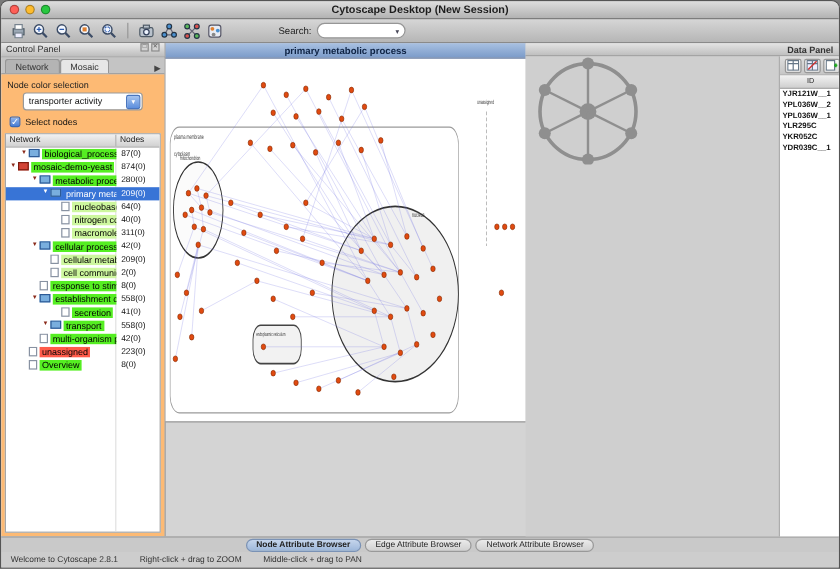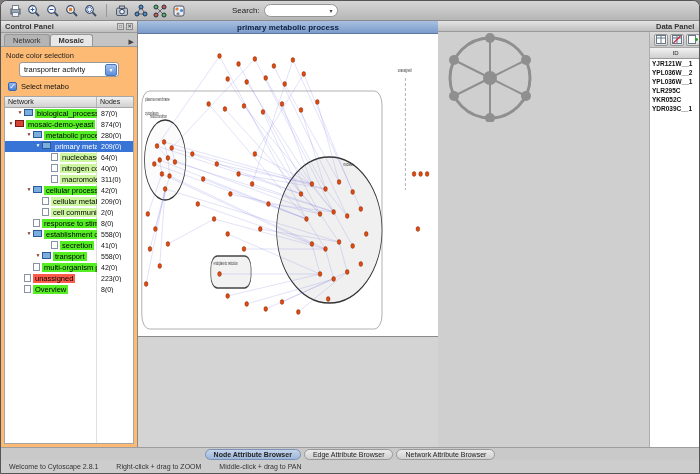--- a/index.html
+++ b/index.html
@@ -21,26 +21,26 @@
   .search-wrap{margin-left:42px;display:flex;align-items:center;gap:4px}
   .search-label{font-size:8px;color:#222}
   .search-box{width:74px;height:13px;background:#fff;border:1px solid #969696;border-radius:7px;display:flex;align-items:center;padding:0 4px}
   .search-box input{flex:1;border:none;outline:none;font-size:8px;width:50px;background:transparent;font-family:"Liberation Sans",sans-serif}
   .search-arrow{font-size:6px;color:#445}
 
   .main{flex:1;display:flex;min-height:0}
 
   
   .control-panel{width:137px;flex:0 0 auto;background:#e4e4e4;border-right:1px solid #8a8a8a;display:flex;flex-direction:column;min-height:0}
-  .cp-header{height:12px;flex:0 0 auto;background:linear-gradient(#e9e9e9,#bdbdbd);border-bottom:1px solid #9a9a9a;display:flex;align-items:center;padding:0 4px;font-size:7.5px;font-weight:bold;color:#333}
+  .cp-header{height:12px;flex:0 0 auto;background:linear-gradient(#e9e9e9,#bdbdbd);border-bottom:1px solid #9a9a9a;display:flex;align-items:flex-start;padding:0 4px;font-size:7.5px;font-weight:normal;color:#333}
   .hicons{margin-left:auto;display:flex;gap:2px}
   .hicon{width:7px;height:7px;border:1px solid #8a8a8a;background:#d2d2d2;font-size:5px;line-height:5px;text-align:center;color:#555}
   .cp-tabs{height:14px;flex:0 0 auto;background:#c4c4c4;border-bottom:1px solid #9a9a9a;display:flex;align-items:flex-end;padding:1px 3px 0}
   .cp-tab{font-size:7.5px;padding:1px 8px 0;border:1px solid #979797;border-bottom:none;background:#b4b4b4;border-radius:3px 3px 0 0;color:#333;height:12px}
-  .cp-tab.active{background:#e7e7e7;font-weight:bold}
+  .cp-tab.active{background:#e7e7e7;font-weight:normal}
   .cp-tab-arrow{margin-left:auto;font-size:7px;color:#444}
   .cp-body{flex:1;background:#fdba74;display:flex;flex-direction:column;padding:3px 3px 3px;min-height:0}
   .cp-label{font-size:7.5px;color:#222;margin:1px 0 2px 2px}
   .combo{height:15px;flex:0 0 auto;background:#fff;border:1px solid #999;border-radius:3px;display:flex;align-items:center;margin:0 15px 4px}
   .combo-text{flex:1;font-size:7.5px;padding-left:4px;color:#111;white-space:nowrap;overflow:hidden}
   .combo-btn{width:12px;height:12px;margin-right:1px;background:linear-gradient(#a6c4ef,#5d8fdd);border-radius:2px;color:#fff;font-size:6px;display:flex;align-items:center;justify-content:center;border:1px solid #4a76be}
   .check-row{display:flex;align-items:center;gap:4px;margin:1px 0 5px 4px;flex:0 0 auto}
   .checkbox{width:9px;height:9px;background:linear-gradient(#93b5ea,#4a7fd6);border:1px solid #3a68b4;border-radius:2px;color:#fff;font-size:8px;line-height:8px;text-align:center}
   .check-label{font-size:7.5px;color:#111}
   .tree-wrap{flex:1;background:#fff;border:1px solid #a6a6a6;display:flex;flex-direction:column;min-height:0;overflow:hidden}
@@ -97,20 +97,28 @@
   .cytopanel-tabs{height:13px;flex:0 0 auto;background:#c9c9c9;border-top:1px solid #9d9d9d;display:flex;align-items:center;justify-content:center;gap:3px}
   .cyto-tab{font-size:7px;padding:1px 8px;border:1px solid #999;border-radius:7px;background:linear-gradient(#ebebeb,#d0d0d0);color:#222}
   .cyto-tab.active{background:linear-gradient(#c5d5ec,#9db7da);border-color:#7a92b5;font-weight:bold}
   .statusbar{height:13px;flex:0 0 auto;background:#cdcdcd;display:flex;align-items:center;font-size:7px;color:#333;padding:0 8px;gap:18px}
 </style>
 </head>
 <body>
 
 <div class="window">
 
+  <div class="titlebar">
+    <div class="traffic">
+      <span class="tl red"></span>
+      <span class="tl yellow"></span>
+      <span class="tl green"></span>
+    </div>
+    <div class="wtitle">Cytoscape Desktop (New Session)</div>
+  </div>
 
   <div class="toolbar">
     <span class="tbicon">
       <svg width="13" height="13">
           <rect x="2" y="5" width="9" height="5" fill="#9aa7b4" stroke="#4e5a66"></rect>
           <rect x="3.5" y="1.5" width="6" height="4" fill="#fff" stroke="#76828e"></rect>
           <rect x="3.5" y="8.5" width="6" height="4" fill="#eef" stroke="#76828e"></rect>
         </svg>
     </span>
     <span class="tbicon">
@@ -203,21 +211,21 @@
         <span class="cp-tab-arrow">▶</span>
       </div>
       <div class="cp-body">
         <div class="cp-label">Node color selection</div>
         <div class="combo">
           <span class="combo-text">transporter activity</span>
           <span class="combo-btn">▾</span>
         </div>
         <div class="check-row">
           <span class="checkbox">✓</span>
-          <span class="check-label">Select metabo</span>
+          <span class="check-label">Select nodes</span>
         </div>
         <div class="tree-wrap">
           <div class="tree-header">
             <span class="th-network">Network</span>
             <span class="th-nodes">Nodes</span>
           </div>
           <div class="tree-body" id="tree-body">
             <div class="tree-divider"></div>
           <div class="tree-row">
                 <span class="ind" style="width: 11px;"></span>

